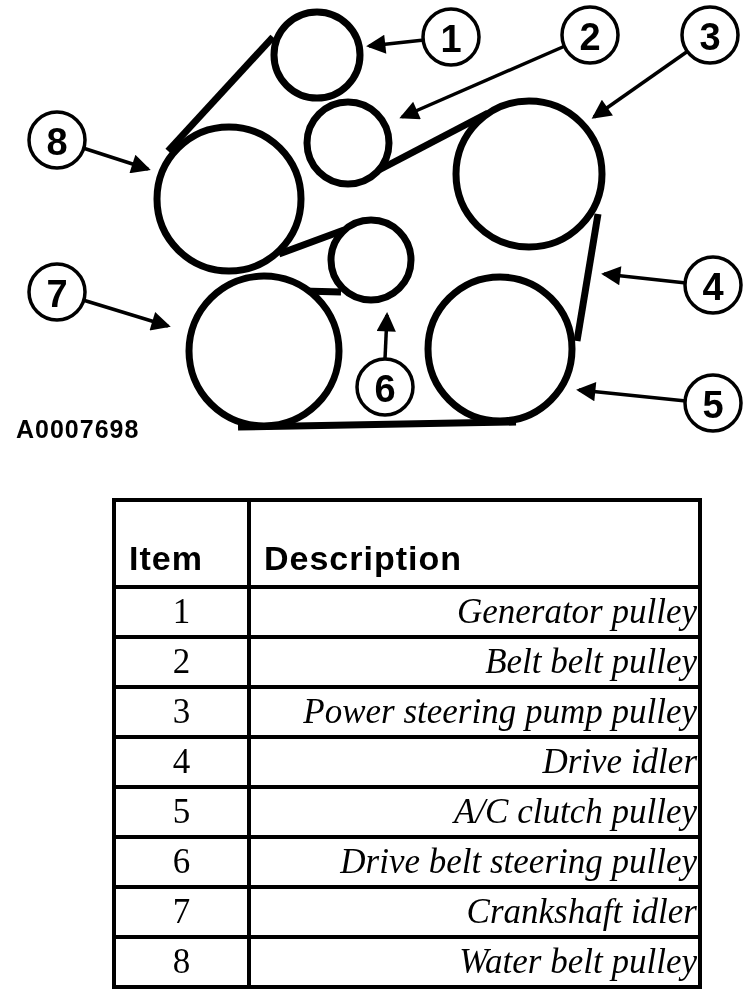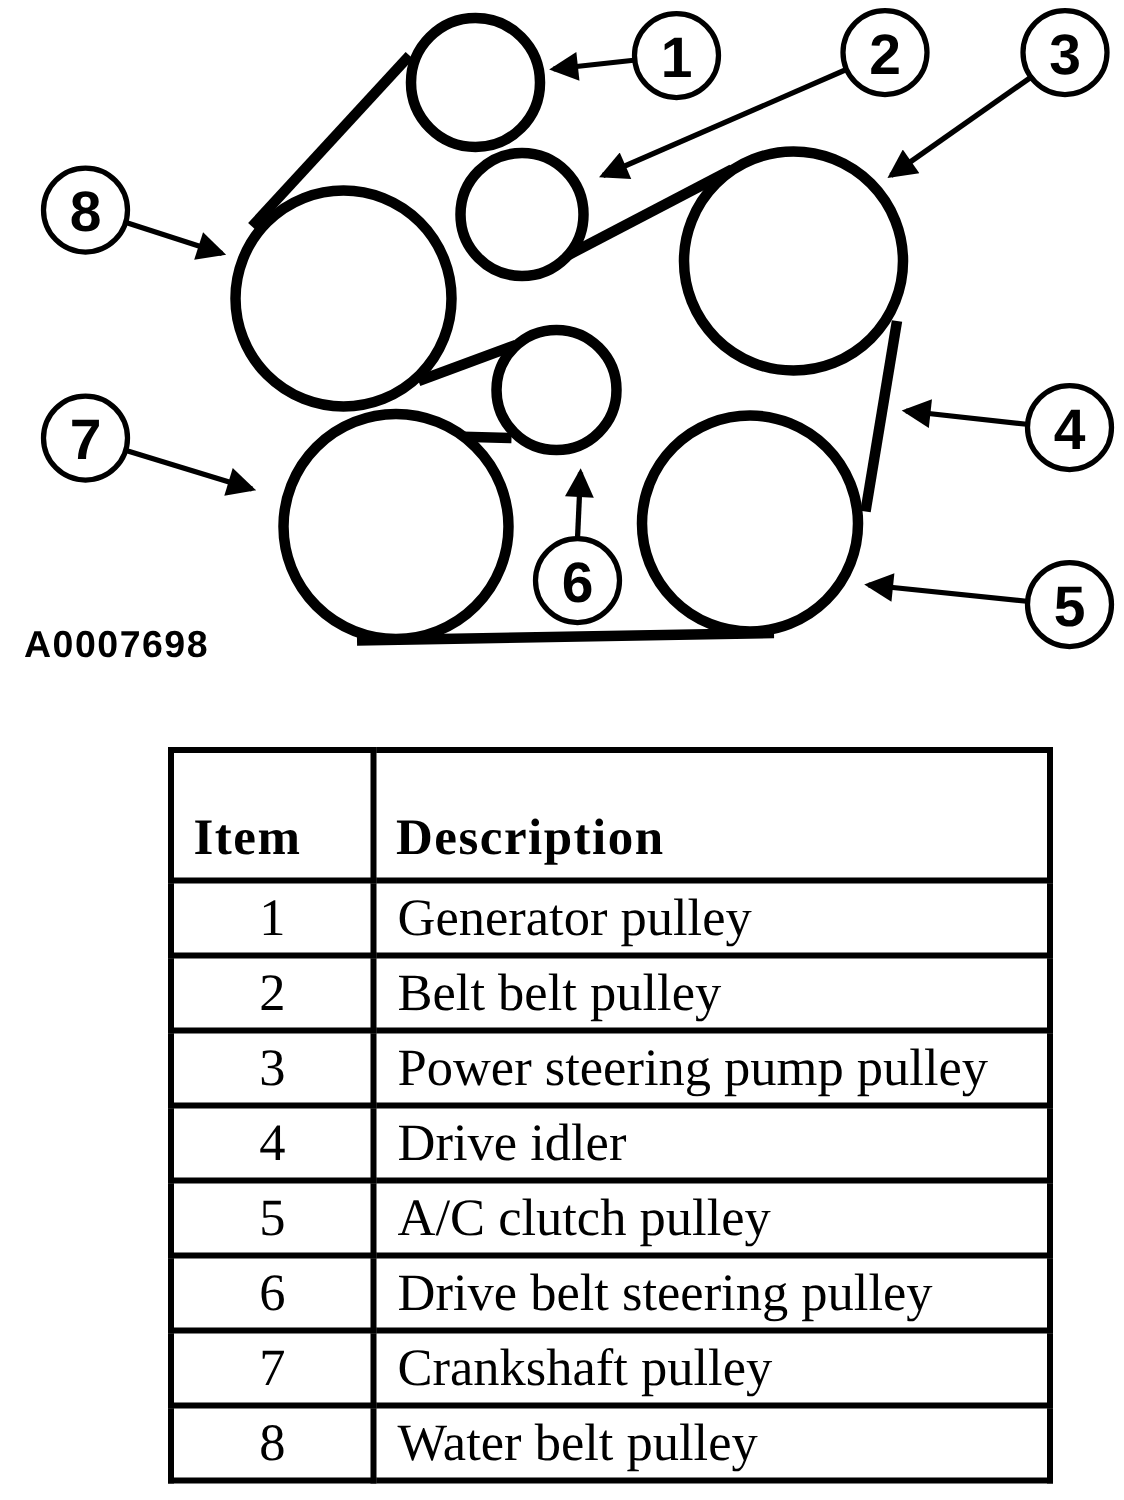--- a/index.html
+++ b/index.html
@@ -14,26 +14,26 @@
               text-anchor:middle;dominant-baseline:central;}
   svg .fig-code{font:bold 25px "Liberation Sans",sans-serif;fill:#000;letter-spacing:1px;}
   .table-wrap{position:absolute;left:112px;top:498px;}
   table{border-collapse:collapse;table-layout:fixed;width:586px;
         font-family:"Liberation Serif",serif;}
   th,td{border:4px solid #000;overflow:hidden;}
   col.c-item{width:135px;}
   col.c-desc{width:451px;}
   thead tr{height:87px;}
   thead th{vertical-align:bottom;text-align:left;
-           font-family:Liberation Serif, serif;font-weight:bold;
+           font-family:Liberation Sans, sans-serif;font-weight:bold;
            font-size:34px;letter-spacing:1px;padding:0 0 7px 13px;}
   tbody tr{height:50px;}
   td{font-size:35px;vertical-align:middle;}
   td.item-cell{text-align:center;}
-  td.desc-cell{text-align:left;padding-left:14px;}
+  td.desc-cell{text-align:right;padding-left:14px;font-style:italic;}
 </style>
 </head>
 <body>
 
 <div class="diagram-wrap">
   <svg width="749" height="462" viewBox="0 0 749 462" xmlns="http://www.w3.org/2000/svg">
     <defs>
       <marker id="ah" viewBox="0 0 10 10" refX="8.5" refY="5" markerWidth="7" markerHeight="5.5" orient="auto">
         <path d="M0,0 L10,5 L0,10 z" fill="#000"></path>
       </marker>
@@ -135,21 +135,21 @@
       <tr>
         <td class="item-cell">5</td>
         <td class="desc-cell">A/C clutch pulley</td>
       </tr>
       <tr>
         <td class="item-cell">6</td>
         <td class="desc-cell">Drive belt steering pulley</td>
       </tr>
       <tr>
         <td class="item-cell">7</td>
-        <td class="desc-cell">Crankshaft pulley</td>
+        <td class="desc-cell">Crankshaft idler</td>
       </tr>
       <tr>
         <td class="item-cell">8</td>
         <td class="desc-cell">Water belt pulley</td>
       </tr>
     </tbody>
   </table>
 </div>
 
 </body></html>

